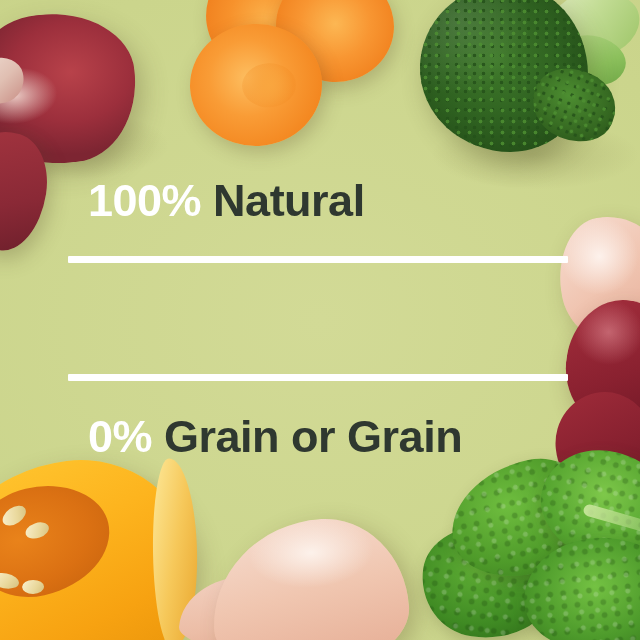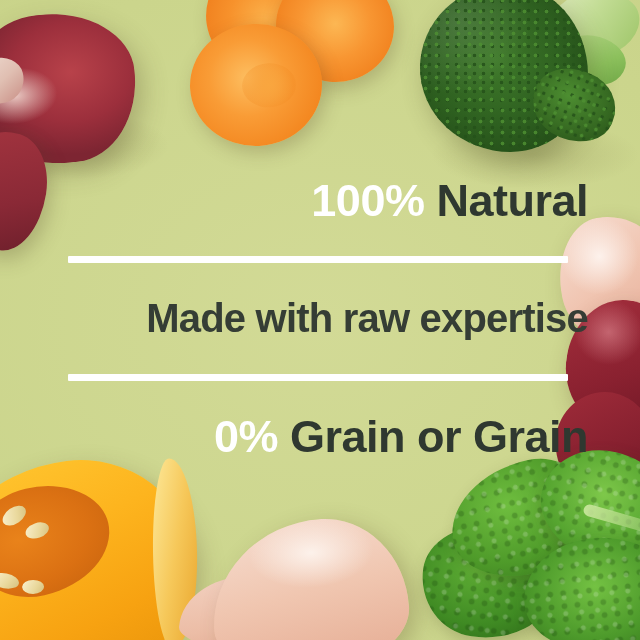--- a/index.html
+++ b/index.html
@@ -4,21 +4,20 @@
 <style>
   html,body{margin:0;padding:0;}
   body{
     width:640px;height:640px;overflow:hidden;
     font-family:"Liberation Sans", sans-serif;
     background:#cdd68e;
   }
   #stage{
     position:relative;width:640px;height:640px;overflow:hidden;
     background:radial-gradient(ellipse 120% 100% at 50% 50%, #d2da96 0%, #cbd58c 55%, #c4cf84 100%);
-    text-align:right;
   }
 
   
   .food{position:absolute;pointer-events:none;}
 
   
   .meat-tl{
     left:-32px;top:14px;width:168px;height:150px;
     background:
       radial-gradient(ellipse 40% 30% at 28% 52%, rgba(245,225,215,.85) 0%, rgba(245,225,215,0) 62%),
@@ -323,20 +322,19 @@
       </div>
     <div class="kale-rib"></div>
   </div>
 
   <div class="claims">
 
     <div class="claim-row claim-1"><span class="pct">100% </span><span class="word">Natural</span></div>
 
     <div class="divider div-1"></div>
 
-    <div class="claim-row claim-2"><span class="word">Made with raw expertise</span></div>
 
     <div class="divider div-2"></div>
 
     <div class="claim-row claim-3"><span class="pct">0% </span><span class="word">Grain or Grain</span></div>
 
   </div>
 </div>
 
 </body></html>

